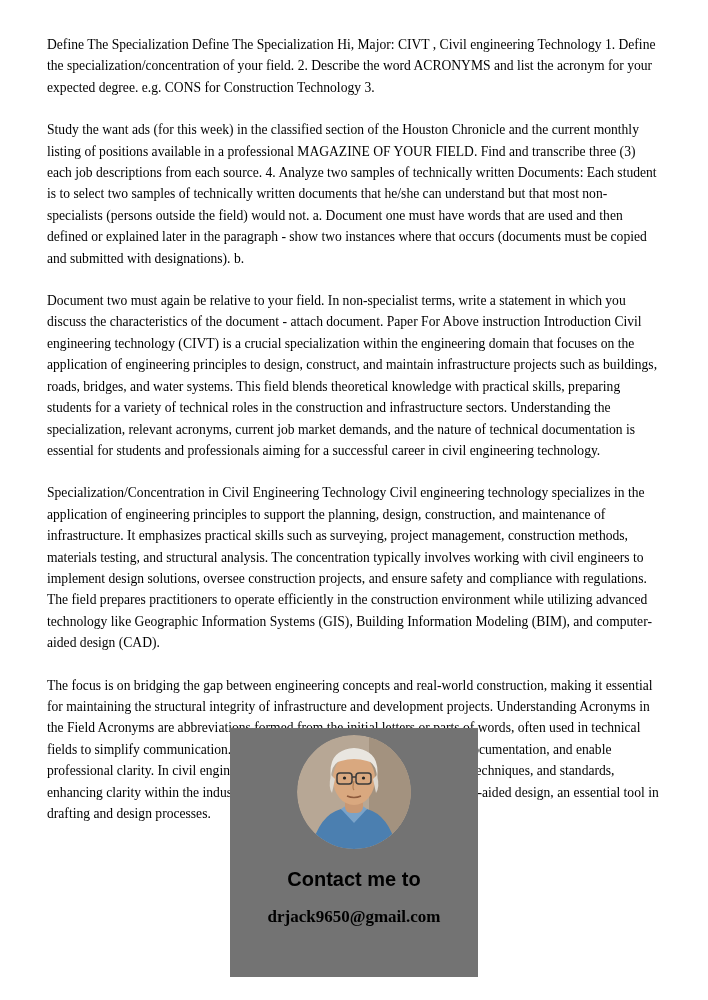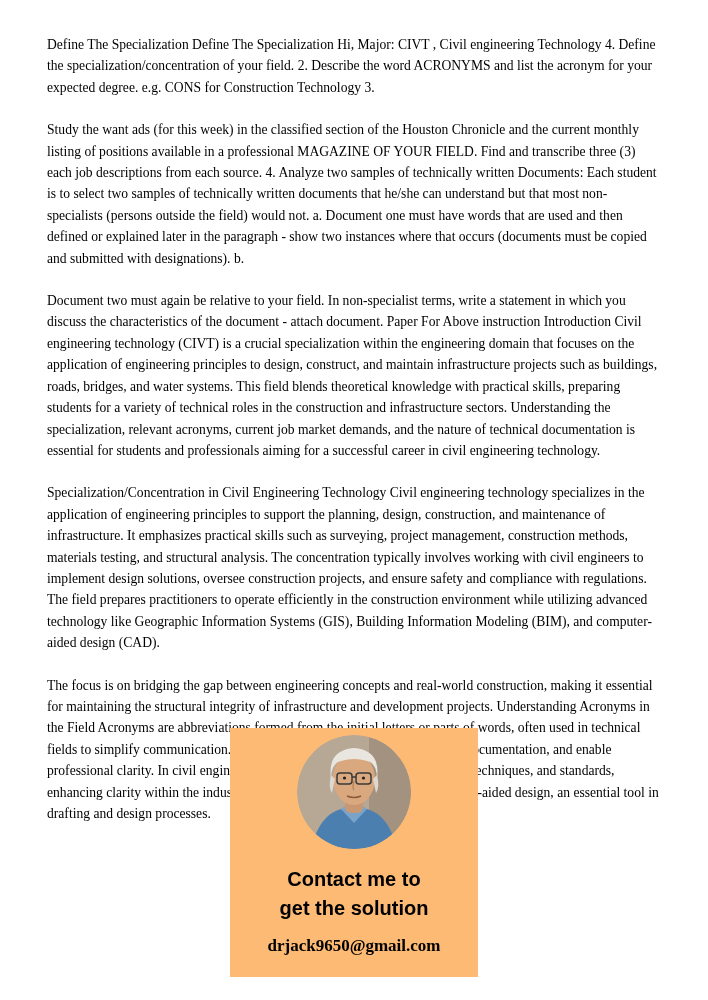--- a/index.html
+++ b/index.html
@@ -62,28 +62,28 @@
     font-weight: bold;
     font-size: 17px;
     color: #000000;
     text-align: center;
   }
 </style>
 </head>
 <body>
 
 <div class="doc">
-  <p>Define The Specialization Define The Specialization Hi, Major: CIVT , Civil engineering Technology 4. Define the specialization/concentration of your field. 2. Describe the word ACRONYMS and list the acronym for your expected degree. e.g. CONS for Construction Technology 3.</p>
+  <p>Define The Specialization Define The Specialization Hi, Major: CIVT , Civil engineering Technology 1. Define the specialization/concentration of your field. 2. Describe the word ACRONYMS and list the acronym for your expected degree. e.g. CONS for Construction Technology 3.</p>
   <p>Study the want ads (for this week) in the classified section of the Houston Chronicle and the current monthly listing of positions available in a professional MAGAZINE OF YOUR FIELD. Find and transcribe three (3) each job descriptions from each source. 4. Analyze two samples of technically written Documents: Each student is to select two samples of technically written documents that he/she can understand but that most non-specialists (persons outside the field) would not. a. Document one must have words that are used and then defined or explained later in the paragraph - show two instances where that occurs (documents must be copied and submitted with designations). b.</p>
   <p>Document two must again be relative to your field. In non-specialist terms, write a statement in which you discuss the characteristics of the document - attach document. Paper For Above instruction Introduction Civil engineering technology (CIVT) is a crucial specialization within the engineering domain that focuses on the application of engineering principles to design, construct, and maintain infrastructure projects such as buildings, roads, bridges, and water systems. This field blends theoretical knowledge with practical skills, preparing students for a variety of technical roles in the construction and infrastructure sectors. Understanding the specialization, relevant acronyms, current job market demands, and the nature of technical documentation is essential for students and professionals aiming for a successful career in civil engineering technology.</p>
   <p>Specialization/Concentration in Civil Engineering Technology Civil engineering technology specializes in the application of engineering principles to support the planning, design, construction, and maintenance of infrastructure. It emphasizes practical skills such as surveying, project management, construction methods, materials testing, and structural analysis. The concentration typically involves working with civil engineers to implement design solutions, oversee construction projects, and ensure safety and compliance with regulations. The field prepares practitioners to operate efficiently in the construction environment while utilizing advanced technology like Geographic Information Systems (GIS), Building Information Modeling (BIM), and computer-aided design (CAD).</p>
   <p>The focus is on bridging the gap between engineering concepts and real-world construction, making it essential for maintaining the structural integrity of infrastructure and development projects. Understanding Acronyms in the Field Acronyms are abbreviations formed from the initial letters or parts of words, often used in technical fields to simplify communication. They serve to save time, facilitate quicker documentation, and enable professional clarity. In civil engineering technology, acronyms describe tools, techniques, and standards, enhancing clarity within the industry. For instance, "CAD" stands for computer-aided design, an essential tool in drafting and design processes.</p>
 </div>
 
-<div class="contact-card" style="background: #fdba74;">
+<div class="contact-card" style="background: #737373;">
   <div class="photo-wrap">
     <svg viewBox="0 0 114 114" width="114" height="114">
       <defs>
         <clipPath id="circ">
             <circle cx="57" cy="57" r="57"></circle>
           </clipPath>
       </defs>
       <g clip-path="url(#circ)">
         <rect width="114" height="114" fill="#b7a795"></rect>
         <rect x="72" width="42" height="114" fill="#a3927f"></rect>
@@ -99,16 +99,15 @@
         <line x1="55" y1="42" x2="59" y2="42" stroke="#3a3a3a" stroke-width="1.5"></line>
         <circle cx="47.5" cy="43" r="1.6" fill="#222222"></circle>
         <circle cx="66.5" cy="43" r="1.6" fill="#222222"></circle>
         <path d="M57 46 Q55 53 57 55" stroke="#b07f55" fill="none" stroke-width="1.2"></path>
         <path d="M50 61 Q57 64 64 61" stroke="#8d5a3c" fill="none" stroke-width="1.4"></path>
       </g>
     </svg>
   </div>
   <div class="card-text">
     <div>Contact me to</div>
-    <div>get the solution</div>
   </div>
   <div class="card-email">drjack9650@gmail.com</div>
 </div>
 
 </body></html>

